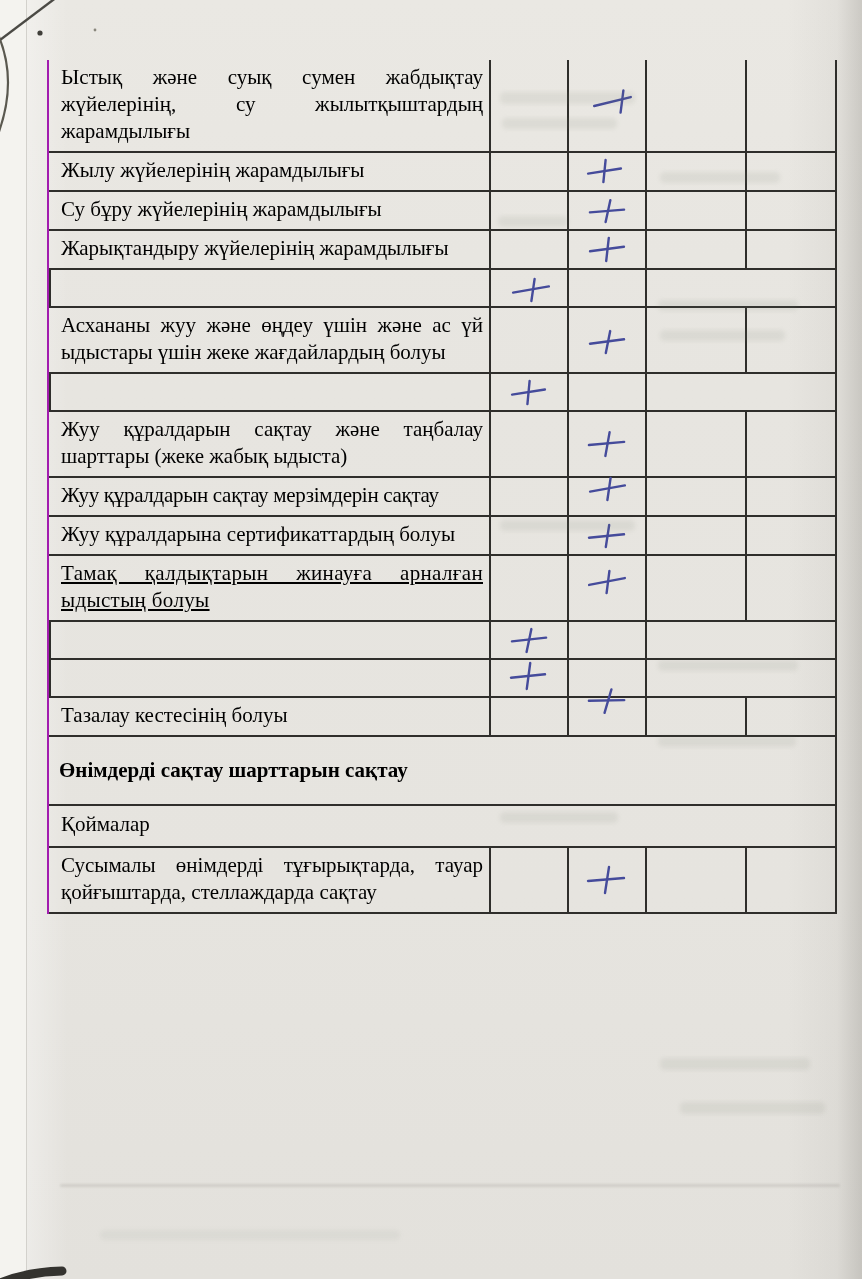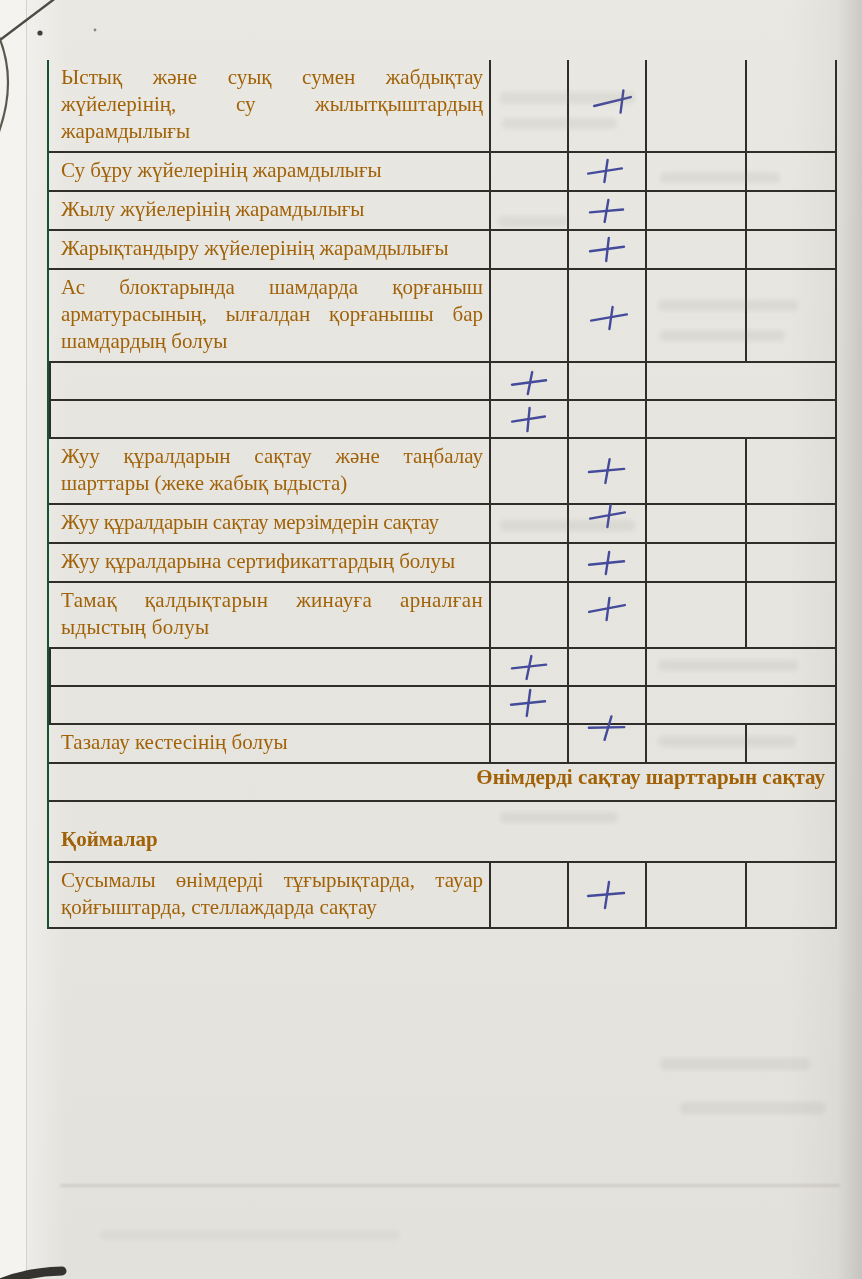--- a/index.html
+++ b/index.html
@@ -11,38 +11,38 @@
   
   .paper{position:absolute;left:26px;top:0;width:836px;height:1279px;
     background:
       linear-gradient(90deg, rgba(255,255,255,.35) 0%, rgba(255,255,255,0) 5%),
       linear-gradient(270deg, rgba(96,93,86,.22) 0%, rgba(96,93,86,.06) 3%, rgba(0,0,0,0) 9%),
       linear-gradient(180deg, #eae8e3 0%, #e7e5e0 30%, #e6e4df 70%, #e3e1dc 100%);
     box-shadow:inset 1px 0 0 #d3d1cc;}
 
   
   .table{position:absolute;left:47px;top:60px;width:786px;
-    border-left:2px solid #14532d;border-right:2px solid #2f2e2b;
-    color:#a16207;}
+    border-left:2px solid #a21caf;border-right:2px solid #2f2e2b;
+    color:#000000;}
   .row{display:grid;grid-template-columns:440px 78px 78px 100px 86px;
     border-bottom:2px solid #2f2e2b;}
   .row.span{grid-template-columns:1fr;}
   .cell{box-sizing:border-box;min-height:36px;}
   .c-text{padding:4px 6px 6px 12px;font-size:21px;line-height:27px;
     text-align:justify;white-space:pre-line;hyphens:none;}
   .c2,.c3,.c4,.c5{border-left:2px solid #2f2e2b;}
   .c3{display:flex;align-items:center;justify-content:center;}
-  .c-section{padding:0 10px;font-size:21px;line-height:27px;font-weight:bold;
-    text-align:right;}
-  .c-subsection{padding:24px 6px 8px 12px;font-size:21px;line-height:27px;font-weight:bold;
+  .c-section{padding:20px 10px;font-size:21px;line-height:27px;font-weight:bold;
     text-align:left;}
+  .c-subsection{padding:5px 6px 8px 12px;font-size:21px;line-height:27px;font-weight:normal;
+    text-align:left;}
 
   
   .r9 .c-text{letter-spacing:-0.3px;}
-  .r11 .c-text{letter-spacing:0.35px;}
+  .r11 .c-text{letter-spacing:0.35px;text-decoration:underline;}
   .r13 .c-text{letter-spacing:-0.35px;}
 
   
   .mark{width:46px;height:30px;display:block;}
   .table>.row:nth-child(1)  .mark{width:56px;transform:translate(6px,-4px) rotate(-3deg);}
   .table>.row:nth-child(2)  .mark{transform:translate(-2px,-1px) rotate(-2deg);}
   .table>.row:nth-child(3)  .mark{transform:rotate(2deg);}
   .table>.row:nth-child(4)  .mark{transform:rotate(-1deg) translateY(-1px);}
   .table>.row:nth-child(5)  .mark{transform:translate(2px,2px) rotate(-2deg);}
   .table>.row:nth-child(6)  .mark{transform:translateY(2px) rotate(1deg);}
@@ -93,72 +93,72 @@
         <svg class="mark" viewBox="0 0 46 30">
             <line x1="4" y1="18" x2="41" y2="11" stroke="#454b9b" stroke-width="2.4" stroke-linecap="round"></line>
             <line x1="34" y1="4" x2="30" y2="26" stroke="#454b9b" stroke-width="2.4" stroke-linecap="round"></line>
           </svg>
       </div>
       <div class="cell c4"></div>
       <div class="cell c5"></div>
     </div>
 
     <div class="row">
+      <div class="cell c-text">Жылу жүйелерінің жарамдылығы</div>
+      <div class="cell c2"></div>
+      <div class="cell c3">
+        <svg class="mark" viewBox="0 0 46 30">
+            <line x1="6" y1="17" x2="39" y2="13" stroke="#454b9b" stroke-width="2.4" stroke-linecap="round"></line>
+            <line x1="24" y1="4" x2="21" y2="26" stroke="#454b9b" stroke-width="2.4" stroke-linecap="round"></line>
+          </svg>
+      </div>
+      <div class="cell c4"></div>
+      <div class="cell c5"></div>
+    </div>
+
+    <div class="row">
       <div class="cell c-text">Су бұру жүйелерінің жарамдылығы</div>
       <div class="cell c2"></div>
       <div class="cell c3">
         <svg class="mark" viewBox="0 0 46 30">
             <line x1="6" y1="17" x2="40" y2="13" stroke="#454b9b" stroke-width="2.4" stroke-linecap="round"></line>
             <line x1="26" y1="4" x2="22" y2="26" stroke="#454b9b" stroke-width="2.4" stroke-linecap="round"></line>
           </svg>
       </div>
       <div class="cell c4"></div>
       <div class="cell c5"></div>
     </div>
 
     <div class="row">
-      <div class="cell c-text">Жылу жүйелерінің жарамдылығы</div>
-      <div class="cell c2"></div>
-      <div class="cell c3">
-        <svg class="mark" viewBox="0 0 46 30">
-            <line x1="6" y1="17" x2="39" y2="13" stroke="#454b9b" stroke-width="2.4" stroke-linecap="round"></line>
-            <line x1="24" y1="4" x2="21" y2="26" stroke="#454b9b" stroke-width="2.4" stroke-linecap="round"></line>
-          </svg>
-      </div>
-      <div class="cell c4"></div>
-      <div class="cell c5"></div>
-    </div>
-
-    <div class="row">
       <div class="cell c-text">Жарықтандыру жүйелерінің жарамдылығы</div>
       <div class="cell c2"></div>
       <div class="cell c3">
         <svg class="mark" viewBox="0 0 46 30">
             <line x1="6" y1="17" x2="40" y2="13" stroke="#454b9b" stroke-width="2.4" stroke-linecap="round"></line>
             <line x1="25" y1="4" x2="22" y2="27" stroke="#454b9b" stroke-width="2.4" stroke-linecap="round"></line>
           </svg>
       </div>
       <div class="cell c4"></div>
       <div class="cell c5"></div>
     </div>
 
     <div class="row">
-      <div class="cell c-text">Ас блоктарында шамдарда қорғаныш арматурасының, ылғалдан қорғанышы бар шамдардың болуы</div>
       <div class="cell c2"></div>
       <div class="cell c3">
         <svg class="mark" viewBox="0 0 46 30">
             <line x1="5" y1="17" x2="41" y2="12" stroke="#454b9b" stroke-width="2.4" stroke-linecap="round"></line>
             <line x1="27" y1="4" x2="23" y2="26" stroke="#454b9b" stroke-width="2.4" stroke-linecap="round"></line>
           </svg>
       </div>
       <div class="cell c4"></div>
       <div class="cell c5"></div>
     </div>
 
     <div class="row">
+      <div class="cell c-text">Асхананы жуу және өңдеу үшін және ас үй ыдыстары үшін жеке жағдайлардың болуы</div>
       <div class="cell c2"></div>
       <div class="cell c3">
         <svg class="mark" viewBox="0 0 46 30">
             <line x1="6" y1="17" x2="40" y2="12" stroke="#454b9b" stroke-width="2.4" stroke-linecap="round"></line>
             <line x1="26" y1="4" x2="22" y2="26" stroke="#454b9b" stroke-width="2.4" stroke-linecap="round"></line>
           </svg>
       </div>
       <div class="cell c4"></div>
       <div class="cell c5"></div>
     </div>

